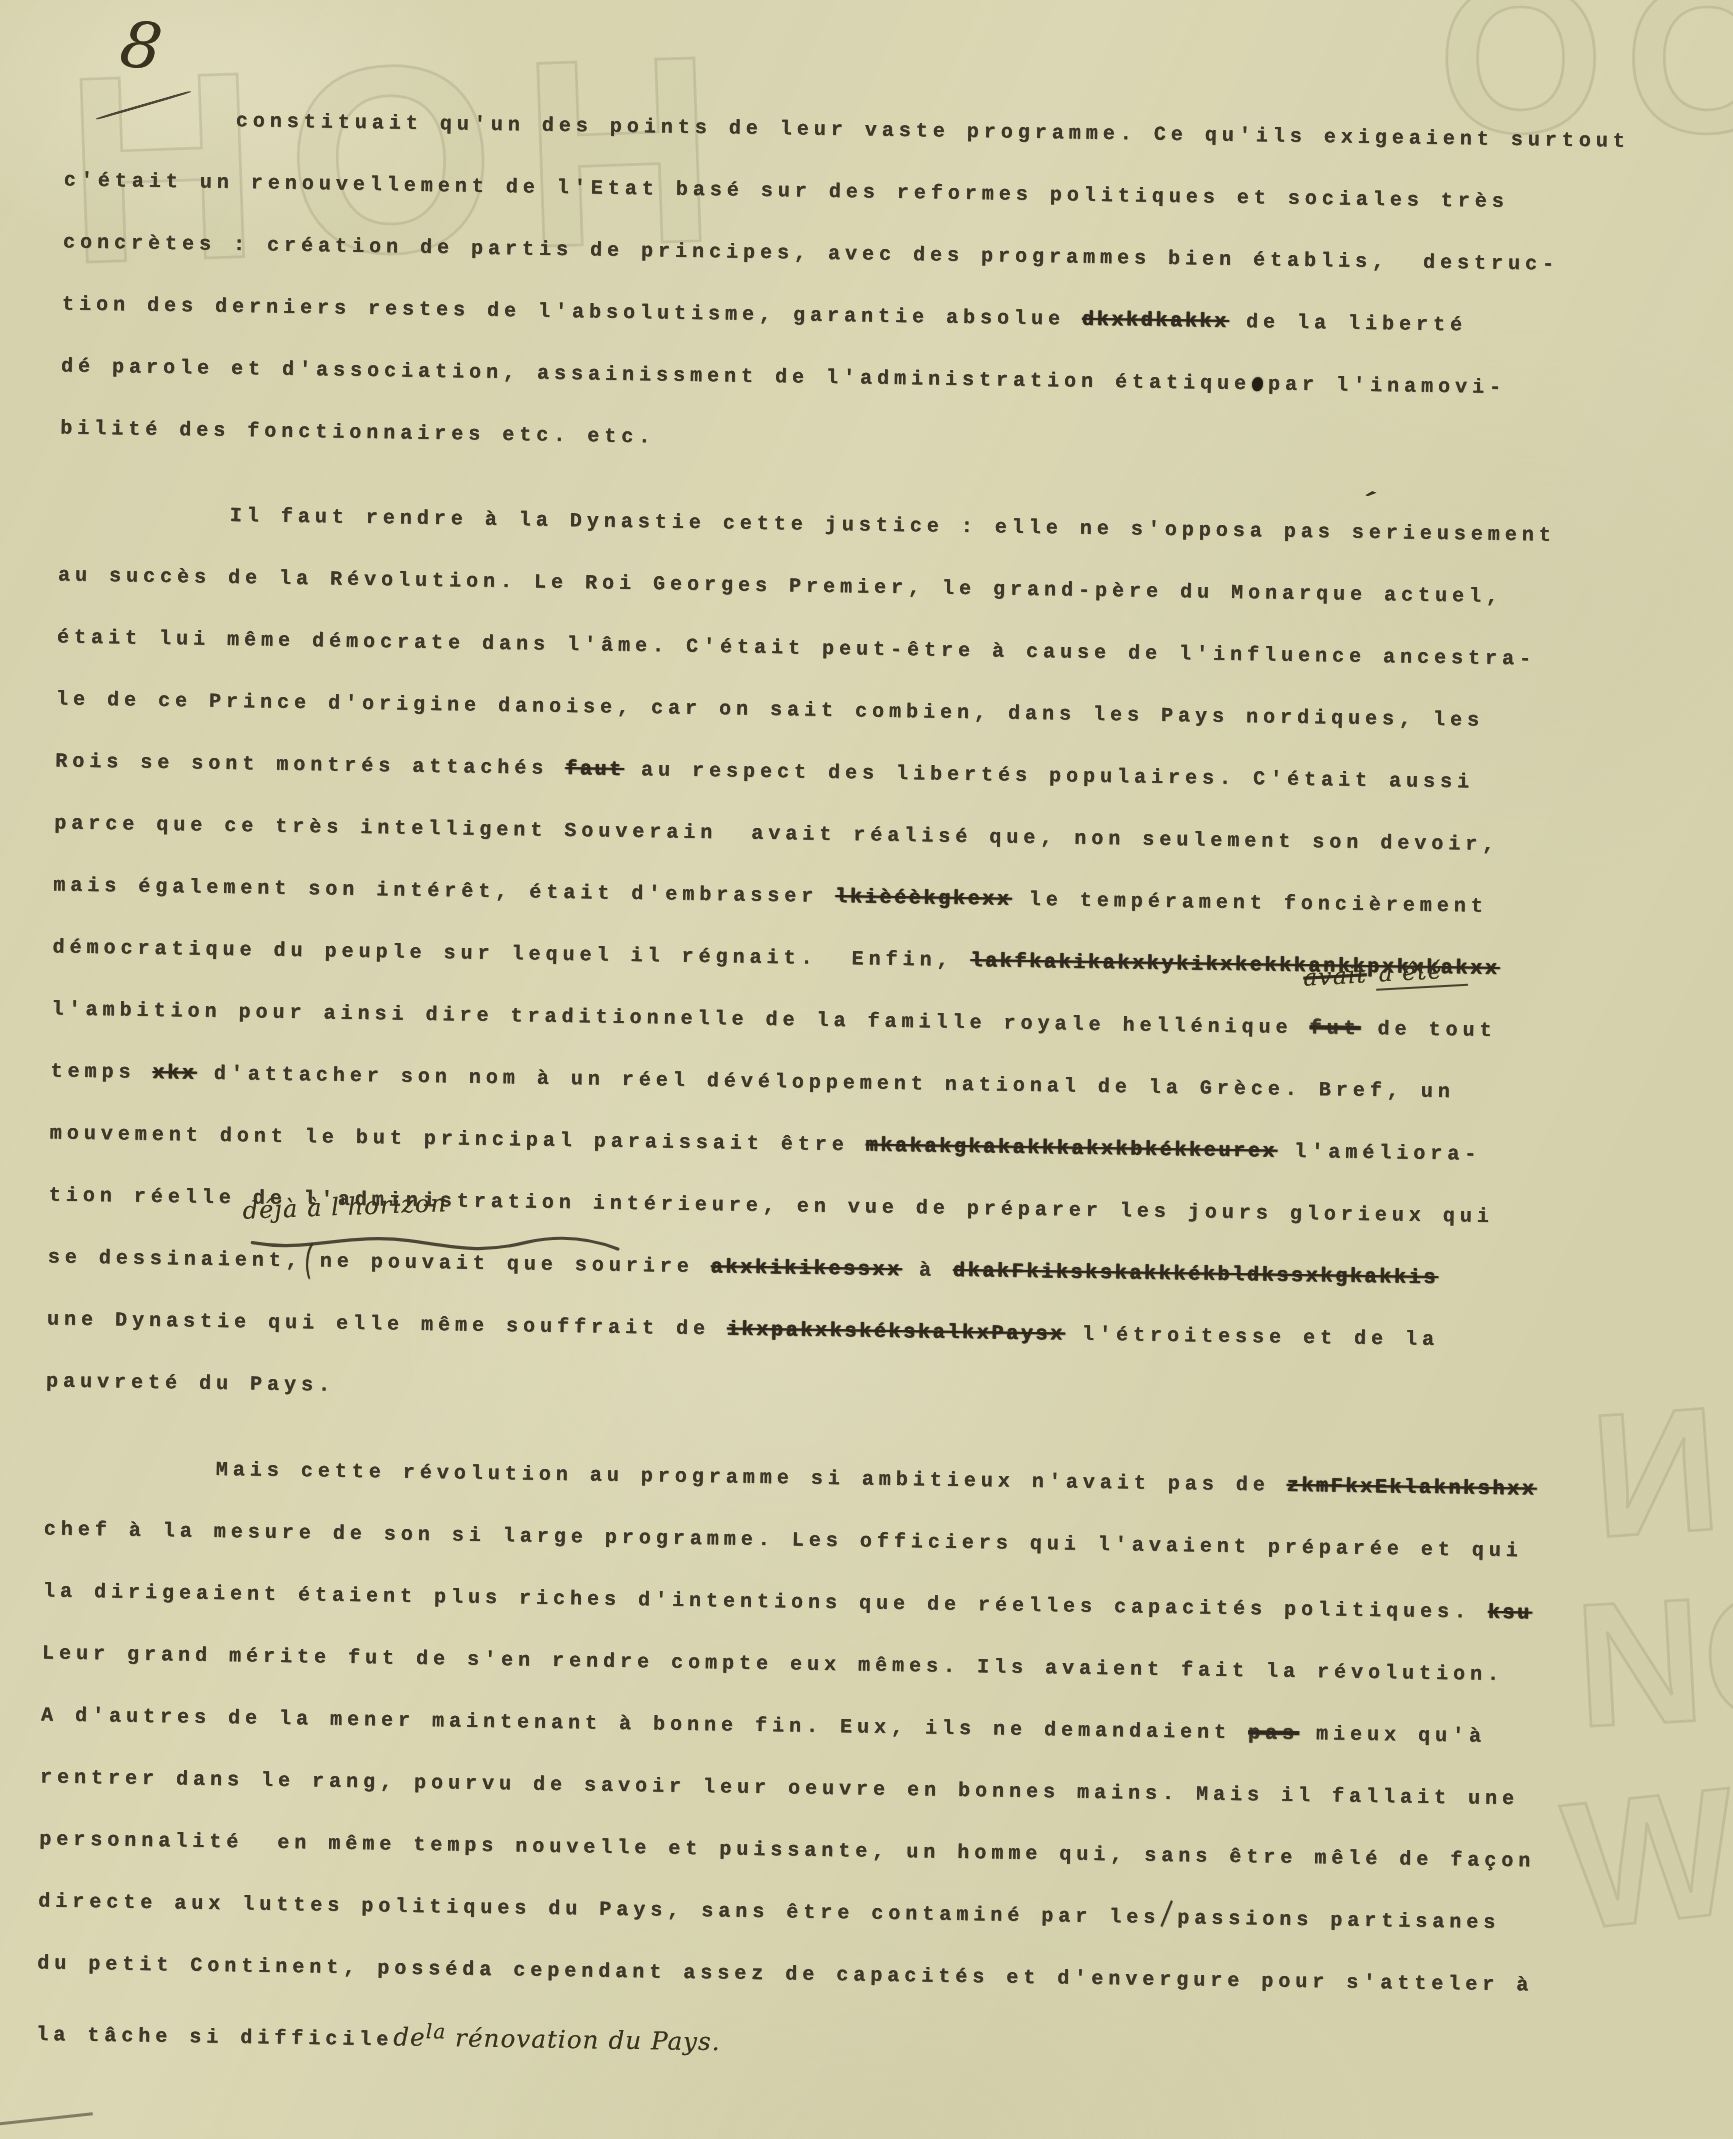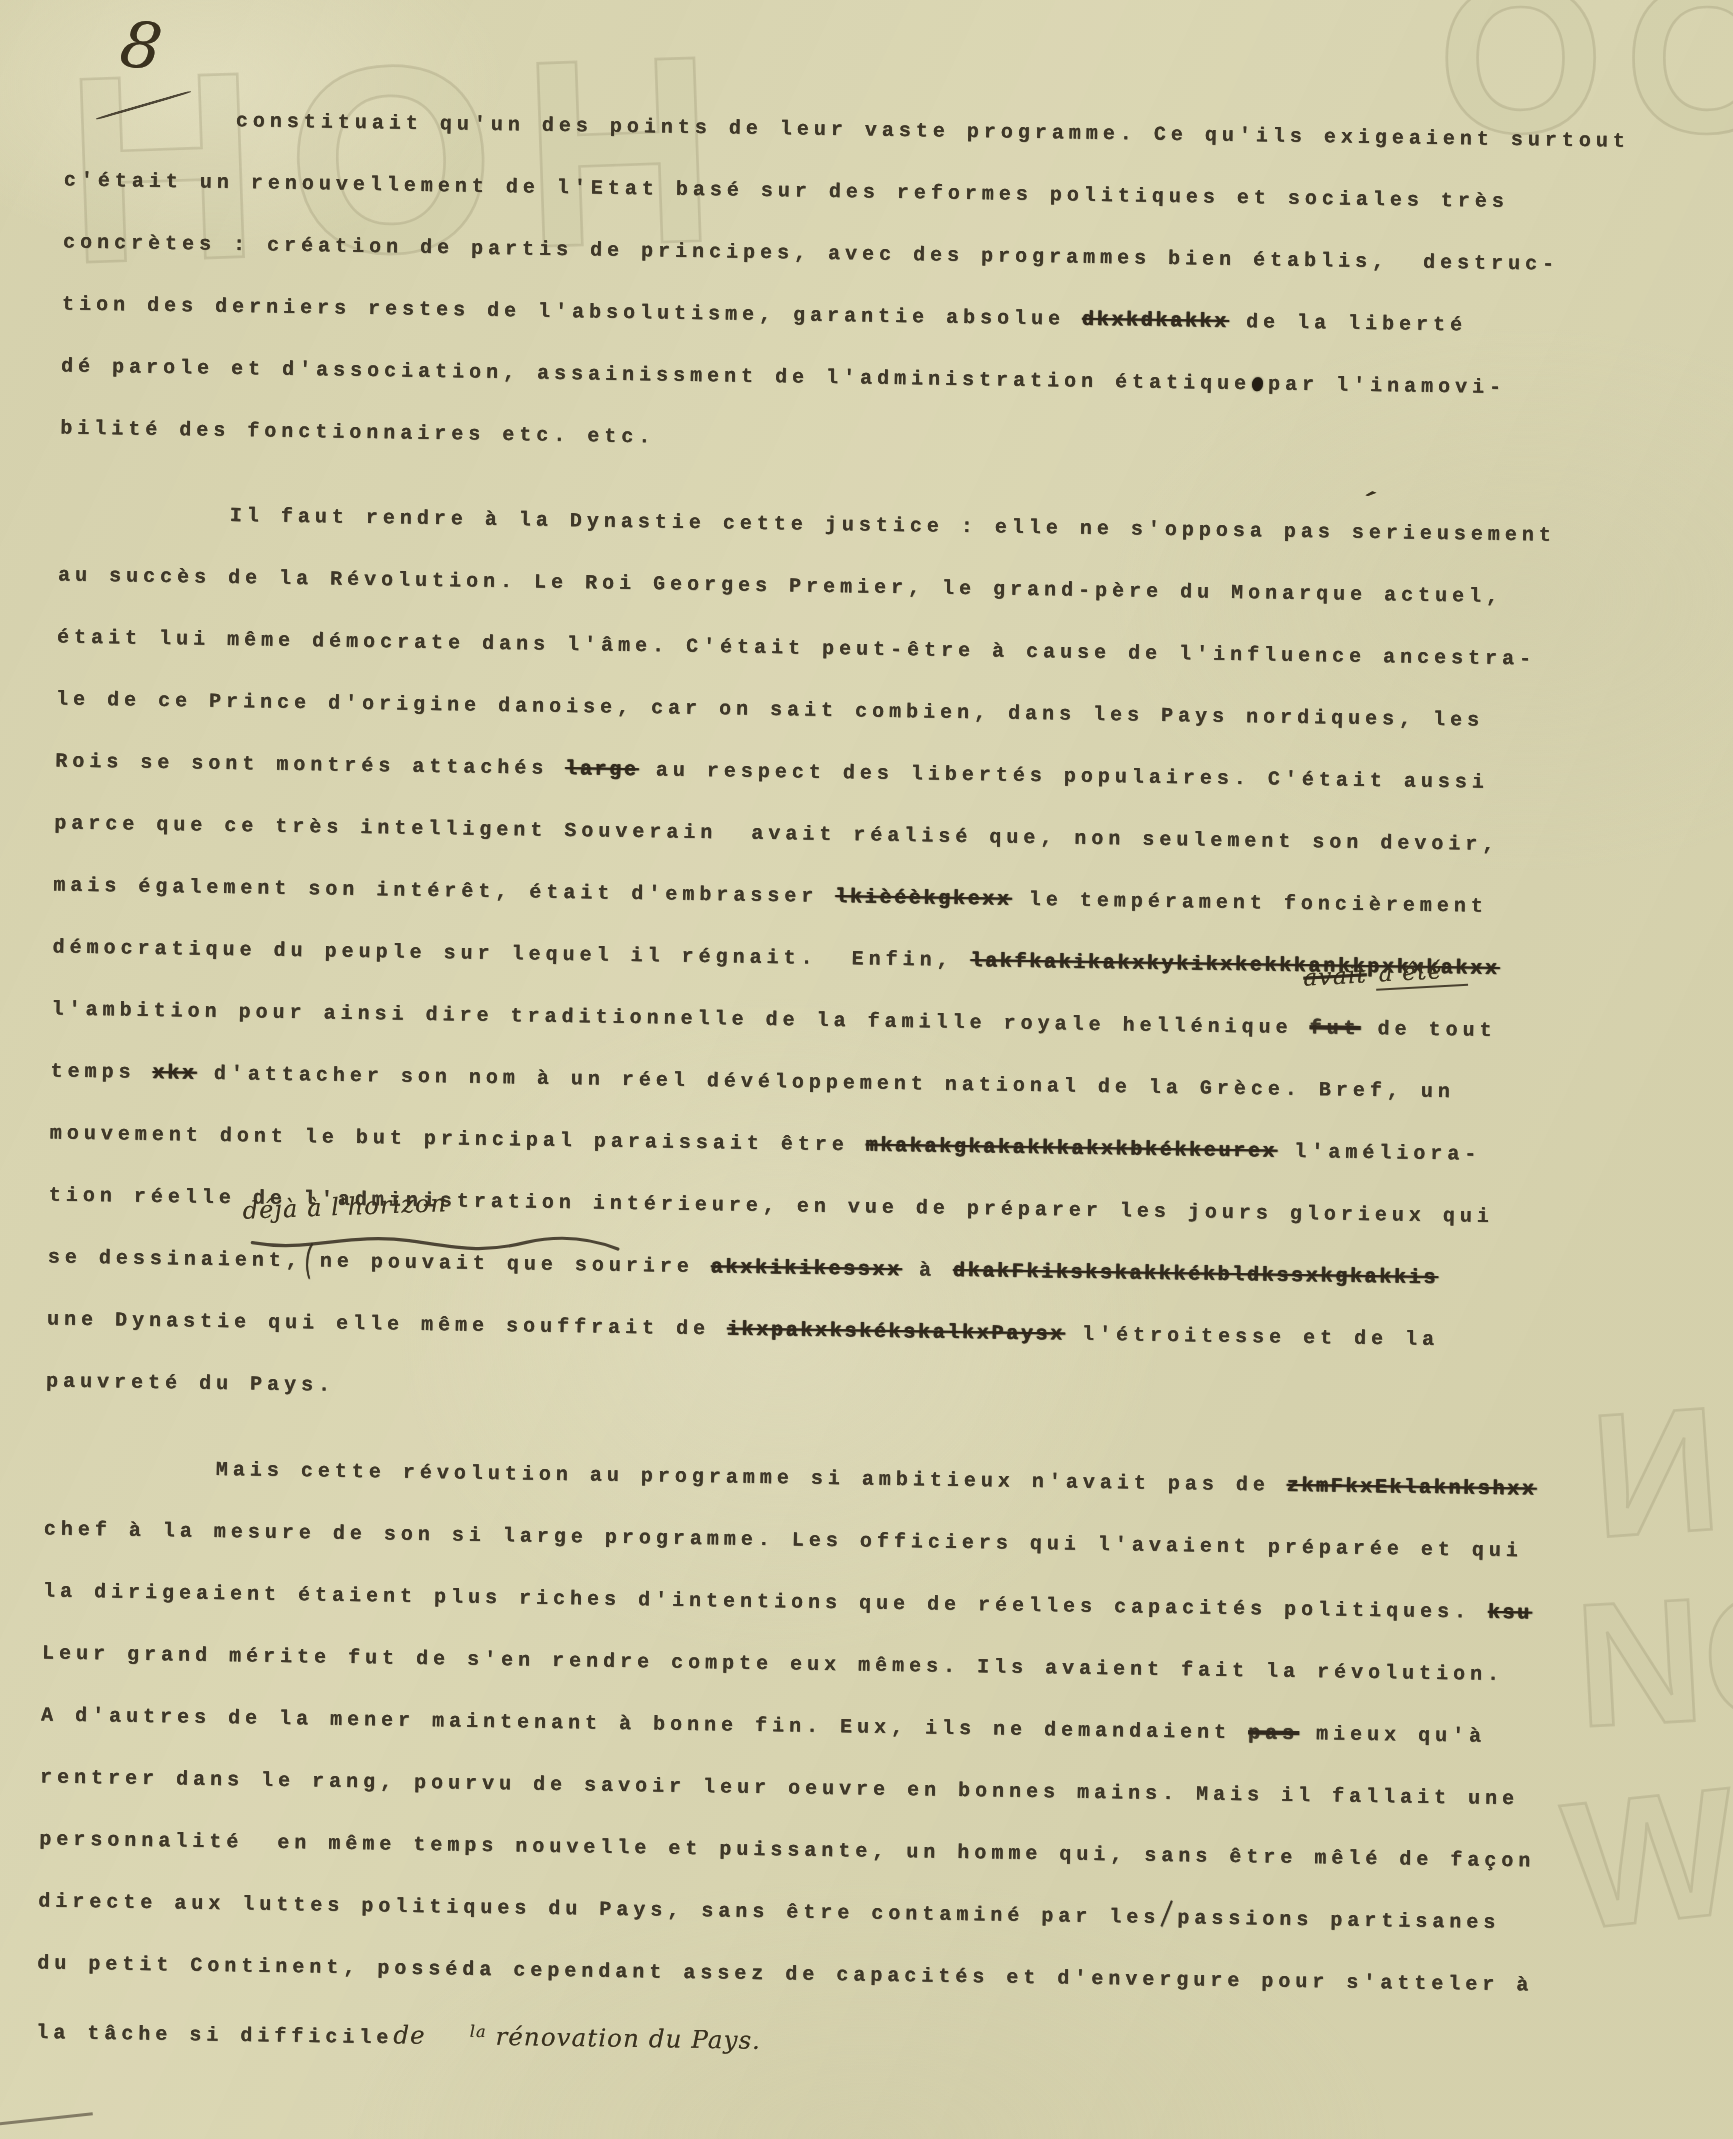--- a/index.html
+++ b/index.html
@@ -50,21 +50,21 @@
     text-decoration:line-through; text-decoration-thickness:3.7px;
     text-decoration-color:rgba(48,40,28,.88);
     text-shadow:0 0 1.1px rgba(52,44,31,.9), 0.5px 0.5px 0 rgba(52,44,31,.55);
   }
   .seg-hw, .seg-sup, .hw-abs {
     font-family:"DejaVu Serif","Liberation Serif",serif; font-style:italic; font-weight:400;
     color:#3a321f; letter-spacing:1.1px;
     text-shadow:0 0 0.5px rgba(58,50,31,.7);
   }
   .seg-hw  { font-size:24.5px; }
-  .seg-sup { font-size:16px; vertical-align:super;margin-left:44px; }
+  .seg-sup { font-size:20px; vertical-align:super; }
   .seg-sl  { display:inline-block; transform:scaleY(1.9) rotate(8deg); font-weight:400; }
   .seg-blob{ display:inline-block; width:10.6px; height:14px; background:#241e14;
              border-radius:55% 45% 60% 50%; vertical-align:-2.1px; margin:0 5.3px 0 1.1px;
              box-shadow:0 0 1.6px rgba(36,30,20,.85); }
 
   #hand8  { position:absolute; left:120px; top:8.5px; font-size:64px; transform:rotate(7deg); }
   #hand8u { position:absolute; left:94px; top:104px; width:99px; height:0;
             border-top:3.7px solid rgba(52,44,30,.85); border-radius:40%;
             transform:rotate(-17deg); }
   #accent { position:absolute; left:1361px; top:467px; font-size:32px; font-weight:700;
@@ -96,21 +96,21 @@
       <div class="line ind"><span class="seg-t">constituait qu'un des points de leur vaste programme. Ce qu'ils exigeaient surtout</span></div>
       <div class="line"><span class="seg-t">c'était un renouvellement de l'Etat basé sur des reformes politiques et sociales très</span></div>
       <div class="line"><span class="seg-t">concrètes : création de partis de principes, avec des programmes bien établis,  destruc-</span></div>
       <div class="line"><span class="seg-t">tion des derniers restes de l'absolutisme, garantie absolue </span><span class="seg-x">dkxkdkakkx</span><span class="seg-t"> de la liberté</span></div>
       <div class="line"><span class="seg-t">dé parole et d'association, assainissment de l'administration étatique</span><span class="seg-blob"></span><span class="seg-t">par l'inamovi-</span></div>
       <div class="line"><span class="seg-t">bilité des fonctionnaires etc. etc.</span></div>
       <div class="line ind para"><span class="seg-t">Il faut rendre à la Dynastie cette justice : elle ne s'opposa pas serieusement</span></div>
       <div class="line"><span class="seg-t">au succès de la Révolution. Le Roi Georges Premier, le grand-père du Monarque actuel,</span></div>
       <div class="line"><span class="seg-t">était lui même démocrate dans l'âme. C'était peut-être à cause de l'influence ancestra-</span></div>
       <div class="line"><span class="seg-t">le de ce Prince d'origine danoise, car on sait combien, dans les Pays nordiques, les</span></div>
-      <div class="line"><span class="seg-t">Rois se sont montrés attachés </span><span class="seg-x">large</span><span class="seg-t"> au respect des libertés populaires. C'était aussi</span></div>
+      <div class="line"><span class="seg-t">Rois se sont montrés attachés </span><span class="seg-x">faut</span><span class="seg-t"> au respect des libertés populaires. C'était aussi</span></div>
       <div class="line"><span class="seg-t">parce que ce très intelligent Souverain  avait réalisé que, non seulement son devoir,</span></div>
       <div class="line"><span class="seg-t">mais également son intérêt, était d'embrasser </span><span class="seg-x">lkièéèkgkexx</span><span class="seg-t"> le tempérament foncièrement</span></div>
       <div class="line"><span class="seg-t">démocratique du peuple sur lequel il régnait.  Enfin, </span><span class="seg-x">lakfkakikakxkykikxkekkkankkpxkxkakxx</span></div>
       <div class="line"><span class="seg-t">l'ambition pour ainsi dire traditionnelle de la famille royale hellénique </span><span class="seg-hs">fut</span><span class="seg-t"> de tout</span></div>
       <div class="line"><span class="seg-t">temps </span><span class="seg-x">xkx</span><span class="seg-t"> d'attacher son nom à un réel dévéloppement national de la Grèce. Bref, un</span></div>
       <div class="line"><span class="seg-t">mouvement dont le but principal paraissait être </span><span class="seg-x">mkakakgkakakkkakxkbkékkeurex</span><span class="seg-t"> l'améliora-</span></div>
       <div class="line"><span class="seg-t">tion réelle de l'administration intérieure, en vue de préparer les jours glorieux qui</span></div>
       <div class="line"><span class="seg-t">se dessinaient,</span><span class="seg-sl">(</span><span class="seg-t">ne pouvait que sourire </span><span class="seg-x">akxkikikessxx</span><span class="seg-t"> à </span><span class="seg-x">dkakFkikskskakkkékbldkssxkgkakkis</span></div>
       <div class="line"><span class="seg-t">une Dynastie qui elle même souffrait de </span><span class="seg-x">ikxpakxkskékskalkxPaysx</span><span class="seg-t"> l'étroitesse et de la</span></div>
       <div class="line"><span class="seg-t">pauvreté du Pays.</span></div>

